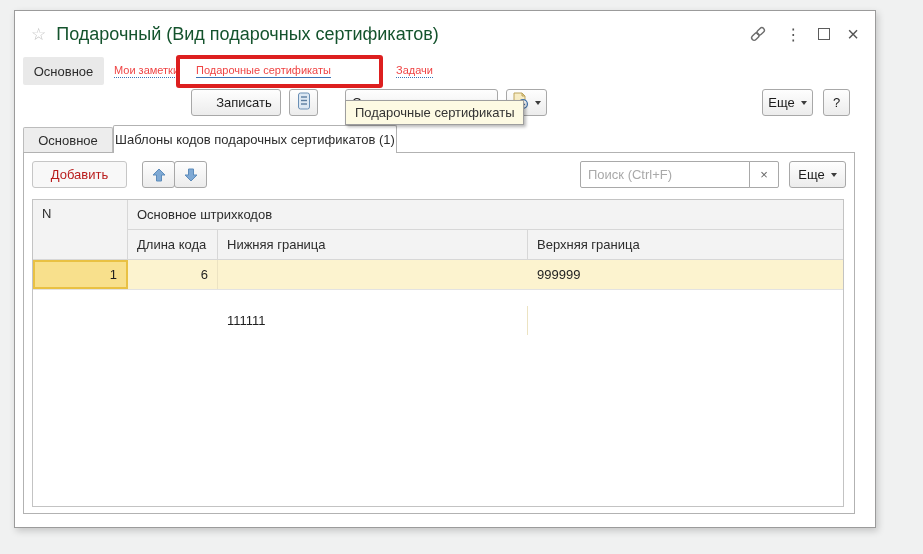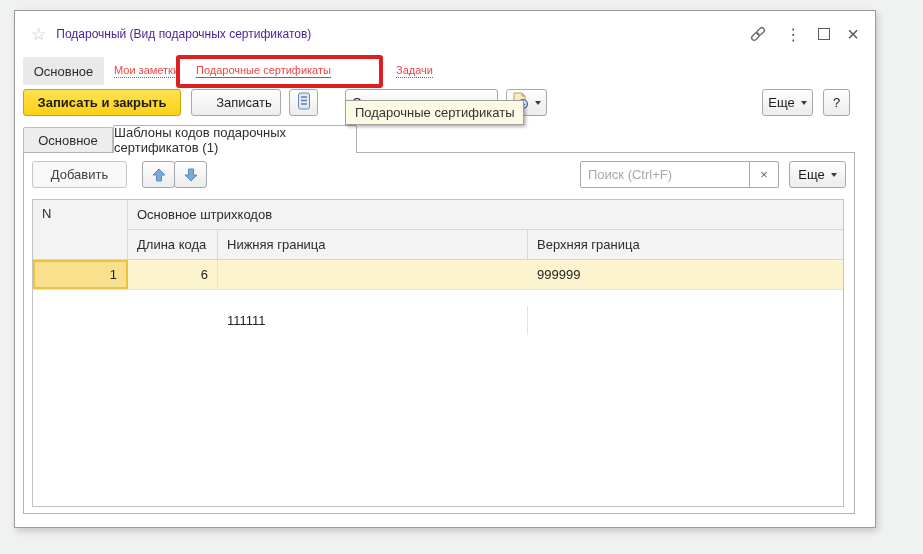--- a/index.html
+++ b/index.html
@@ -4,21 +4,21 @@
 <style>
   * { margin:0; padding:0; box-sizing:border-box; }
   body { font-family:"Liberation Sans", sans-serif; }
   .page { position:relative; width:923px; height:554px; background:#f0f1f1; overflow:hidden; }
   .window { position:absolute; left:14px; top:10px; width:862px; height:518px; background:#fff;
             border:1px solid #9b9b9b; box-shadow:2px 3px 7px rgba(0,0,0,.18); }
 
   
   .titlebar { position:absolute; left:0; top:0; right:0; height:46px; display:flex; align-items:center; padding:0 16px; background:#fff; }
   .star { font-size:17px; color:#c3c3c3; margin-right:10px; }
-  .title { font-size:12px; color:#4c1d95; white-space:nowrap; }
+  .title { font-size:18px; color:#14532d; white-space:nowrap; }
   .tb-icons { margin-left:auto; display:flex; align-items:center; gap:17px; }
   .tb-icon { color:#6d6d6d; display:flex; align-items:center; justify-content:center; cursor:pointer; }
   .kebab { font-size:16px; color:#555; }
   .maxbox { width:12px; height:12px; border:1.5px solid #5c5c5c; }
   .closex { font-size:20px; color:#555; line-height:1; }
 
   
   .nav-chip { position:absolute; left:8px; top:46px; width:81px; height:28px; background:#e9e9e9; border-radius:2px;
               display:flex; align-items:center; justify-content:center; font-size:13px; color:#2d2d2d; }
   .nav-link { position:absolute; top:46px; height:28px; display:flex; align-items:center; font-size:11px; color:#ef4444; cursor:pointer; }
@@ -46,29 +46,29 @@
   .btn-history .caret { margin-left:1px; }
 
   
   .tooltip { position:absolute; left:330px; top:89px; height:25px; display:flex; align-items:center; padding:0 9px;
              background:#fdfae3; border:1px solid #9e9e9e; font-size:13px; color:#333;
              box-shadow:2px 2px 3px rgba(0,0,0,.28); z-index:5; white-space:nowrap; }
 
   
   .tab { position:absolute; display:flex; align-items:center; justify-content:center; font-size:13px; color:#2d2d2d; cursor:pointer; }
   .tab-inactive { left:8px; top:116px; width:90px; height:26px; background:#ededed; border:1px solid #bcbcbc; border-bottom:none; border-radius:2px 2px 0 0; }
-  .tab-active { left:98px; top:114px; width:244px; height:28px; background:#fff; border:1px solid #b2b2b2; border-bottom:none; border-radius:2px 2px 0 0; z-index:3; }
+  .tab-active { left:98px; top:114px; width:284px; height:28px; background:#fff; border:1px solid #b2b2b2; border-bottom:none; border-radius:2px 2px 0 0; z-index:3; }
 
   
   .panel { position:absolute; left:8px; top:141px; width:832px; height:362px; background:#fff; border:1px solid #b2b2b2; }
 
   
   .pbtn { position:absolute; top:8px; height:27px; display:flex; align-items:center; justify-content:center;
           background:linear-gradient(#fefefe,#ececec); border:1px solid #a8a8a8; border-radius:3px; font-size:13px; color:#1c1c1c; cursor:pointer; }
-  .pbtn-add { left:8px; width:95px; color:#404040; background:#f8f8f8; border-color:#c6c6c6; cursor:default; }
+  .pbtn-add { left:8px; width:95px; color:#b91c1c; background:#f8f8f8; border-color:#c6c6c6; cursor:default; }
   .pbtn-up { left:118px; width:33px; }
   .pbtn-down { left:150px; width:33px; }
   .search-wrap { position:absolute; left:556px; top:8px; width:199px; height:27px;padding-left:32px; }
   .search-input { position:absolute; left:0; top:0; width:170px; height:27px; border:1px solid #a9a9a9; border-radius:2px 0 0 2px;
                   padding:0 7px; font-size:13px; color:#444; font-family:"Liberation Sans",sans-serif; }
   .search-input::placeholder { color:#a9a9a9; }
   .search-clear { position:absolute; left:169px; top:0; width:30px; height:27px; background:#fff; border:1px solid #a9a9a9;
                   border-radius:0 2px 2px 0; display:flex; align-items:center; justify-content:center; font-size:13px; color:#666; cursor:pointer; }
   .pbtn-more { left:765px; width:57px; }
 
@@ -121,21 +121,20 @@
     <div class="nav-link nav-my-notes">
       <span class="lbl">Мои заметки</span>
     </div>
     <div class="nav-link nav-gift solid">
       <span class="lbl">Подарочные сертификаты</span>
     </div>
     <div class="nav-link nav-tasks">
       <span class="lbl">Задачи</span>
     </div>
 
-    <div class="btn btn-save-close">Записать и закрыть</div>
     <div class="btn btn-save">Записать</div>
     <div class="btn btn-list-icon">
       <span>
         <svg width="14" height="18" viewBox="0 0 14 18">
           <rect x="1.5" y="1" width="11" height="16" rx="2" fill="#dde8f3" stroke="#6a8fb5"></rect>
           <line x1="4" y1="5" x2="10" y2="5" stroke="#5b7da0" stroke-width="1.4"></line>
           <line x1="4" y1="8.5" x2="10" y2="8.5" stroke="#5b7da0" stroke-width="1.4"></line>
           <line x1="4" y1="12" x2="10" y2="12" stroke="#5b7da0" stroke-width="1.4"></line>
         </svg>
       </span>

